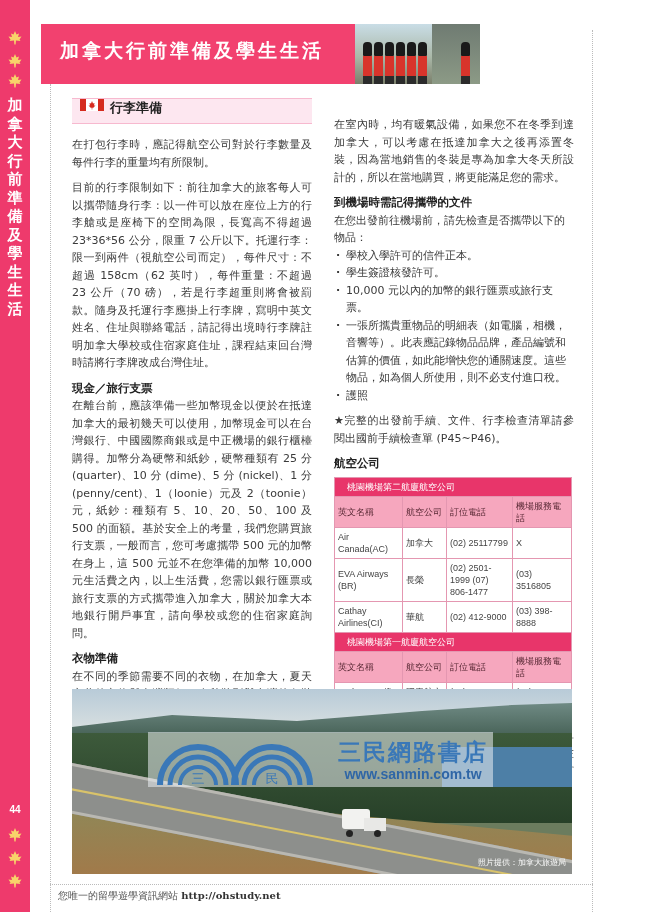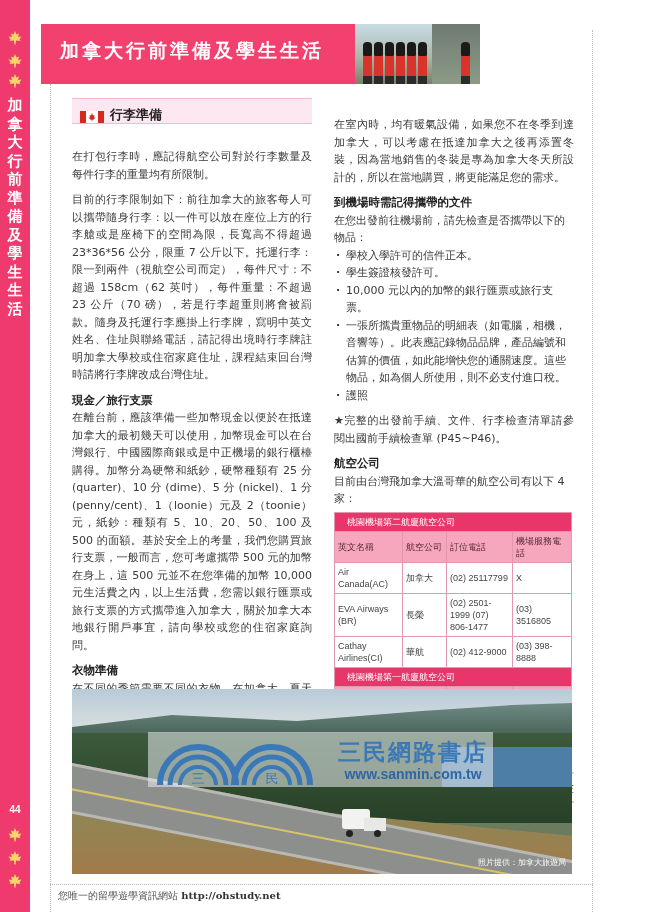--- a/index.html
+++ b/index.html
@@ -27,21 +27,21 @@
   .guard .hat { width: 9px; height: 14px; background: #1a1a1a; border-radius: 4px 4px 1px 1px; }
   .guard .coat { width: 9px; height: 20px; background: #d8342b; }
   .guard .legs { width: 9px; height: 8px; background: #2b2b2b; }
 
   
   .col { position: absolute; font-size: 11px; line-height: 17.5px; color: #3a3a3a; }
   .col-left { left: 72px; top: 98px; width: 240px; }
   .col-right { left: 334px; top: 116px; width: 240px; }
   .col p { margin-bottom: 8px; text-align: justify; }
   .sec-head { font-weight: bold; color: #222; font-size: 11.5px; }
-  .luggage-box { height: 26px; background: #fde7f0; border-top: 1px solid #f7b9cf; border-bottom: 1px solid #f7b9cf; display: flex; align-items: flex-end; padding-left: 8px; margin-bottom: 24px; }
+  .luggage-box { height: 26px; background: #fde7f0; border-top: 1px solid #f7b9cf; border-bottom: 1px solid #f7b9cf; display: flex; align-items: flex-start; padding-left: 8px; margin-bottom: 12px; }
   .luggage-box .flag { width: 24px; height: 12px; margin-right: 6px; }
   .luggage-box .flag svg { display: block; width: 24px; height: 12px; }
   .luggage-box .title { font-weight: bold; font-size: 13px; color: #222; }
   ul.docs { list-style: none; margin-bottom: 8px; }
   ul.docs li { padding-left: 12px; position: relative; }
   ul.docs li::before { content: "·"; position: absolute; left: 2px; top: 0; font-weight: bold; }
 
   
   table.airlines { width: 238px; border-collapse: collapse; font-size: 9px; line-height: 12px; font-family: "Liberation Sans", sans-serif; color: #444; margin-top: 4px; border: 1px solid #e36b92; }
   table.airlines td, table.airlines th { border: 1px solid #e497b1; padding: 3px 3px; text-align: left; vertical-align: middle; font-weight: normal; }
@@ -181,21 +181,20 @@
   <div>在您出發前往機場前，請先檢查是否攜帶以下的物品：</div>
   <ul class="docs">
     <li>學校入學許可的信件正本。</li>
     <li>學生簽證核發許可。</li>
     <li>10,000 元以內的加幣的銀行匯票或旅行支票。</li>
     <li>一張所攜貴重物品的明細表（如電腦，相機，音響等）。此表應記錄物品品牌，產品編號和估算的價值，如此能增快您的通關速度。這些物品，如為個人所使用，則不必支付進口稅。</li>
     <li>護照</li>
   </ul>
   <p>★完整的出發前手續、文件、行李檢查清單請參閱出國前手續檢查單 (P45~P46)。</p>
   <div class="sec-head">航空公司</div>
-  <div>目前由台灣飛加拿大溫哥華的航空公司有以下 4 家：</div>
 
   <table class="airlines">
     <tbody>
         <tr class="group">
       <td colspan="4">桃園機場第二航廈航空公司</td>
     </tr>
     <tr class="colhead">
       <td style="width:68px">英文名稱</td>
       <td style="width:44px">航空公司</td>
       <td style="width:66px">訂位電話</td>

